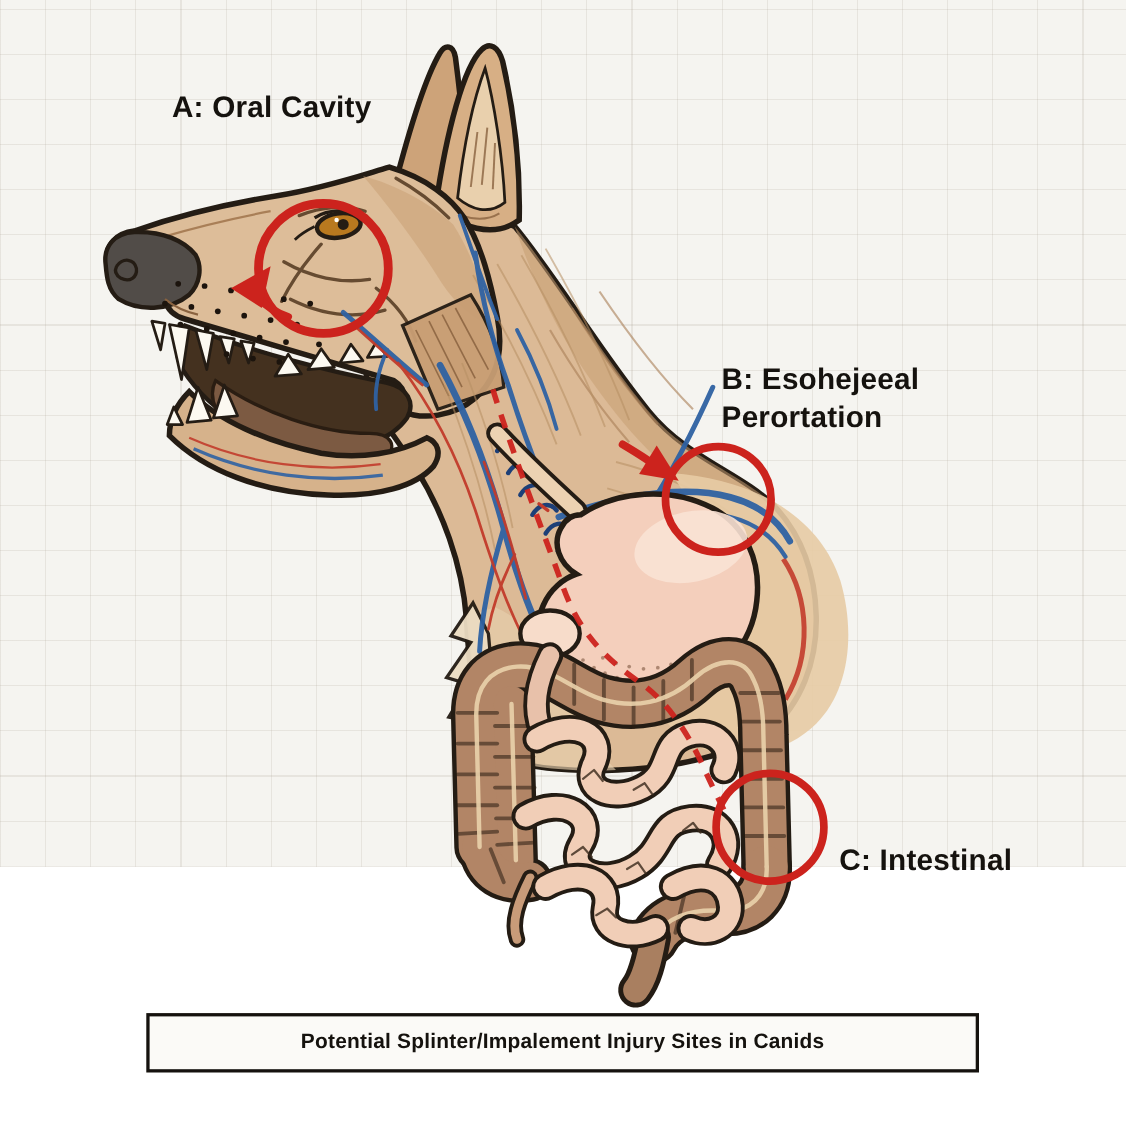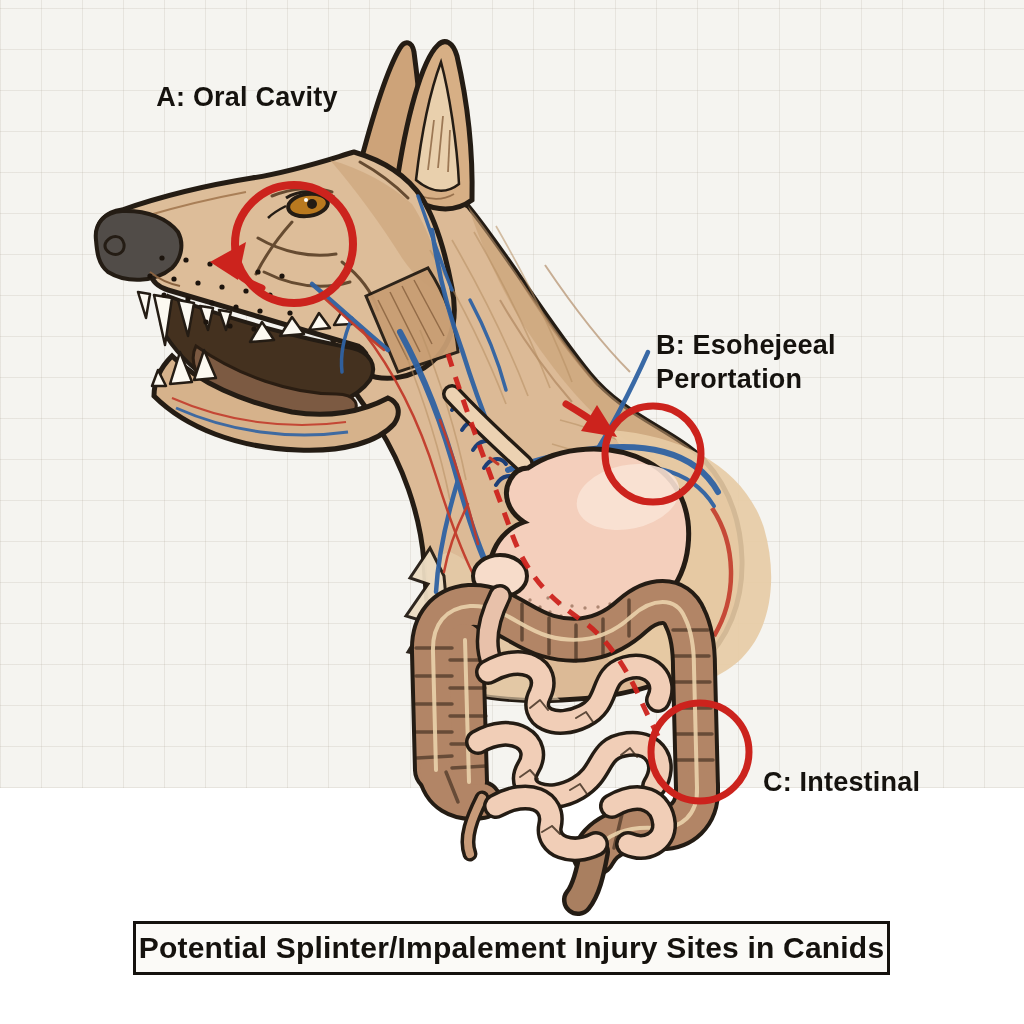--- a/index.html
+++ b/index.html
@@ -33,21 +33,21 @@
   .callout-a{left:110px;top:80px;width:274px;text-align:center;}
   .callout-b{left:656px;top:328px;width:300px;text-align:left;}
   .callout-c{left:763px;top:721px;width:240px;text-align:left;margin-top:44px;}
   .caption-box{
     position:absolute;left:133px;top:921px;width:757px;height:54px;
     border:3.5px solid var(--ink);background:rgba(251,250,247,.94);
     display:flex;align-items:center;justify-content:center;
     box-sizing:border-box;
   }
   .caption-box span{
-    font-size:30px;font-weight:bold;color:var(--ink);letter-spacing:.2px;white-space:nowrap;
+    font-size:19px;font-weight:bold;color:var(--ink);letter-spacing:.2px;white-space:nowrap;
   }
 </style>
 </head>
 <body>
 
 <div class="stage">
 
   <svg class="illustration" viewBox="0 0 1024 1024" aria-hidden="true">
 
     <g>

